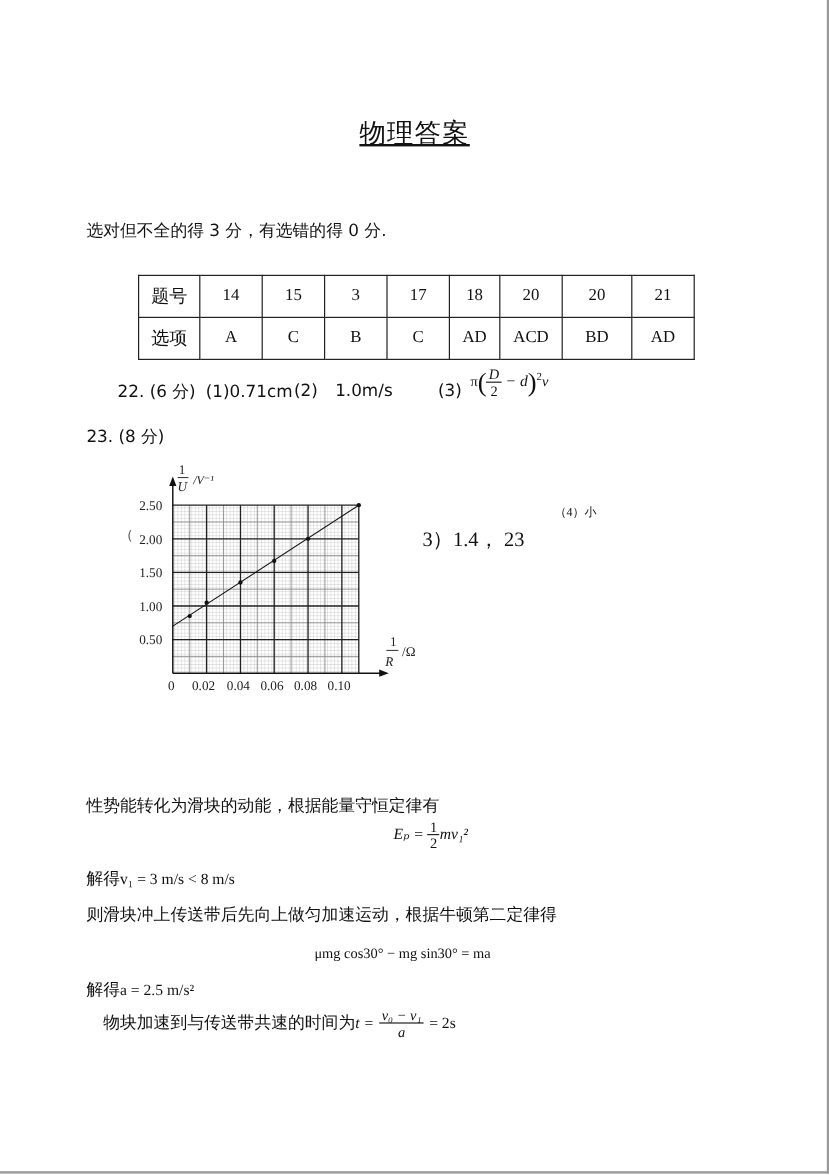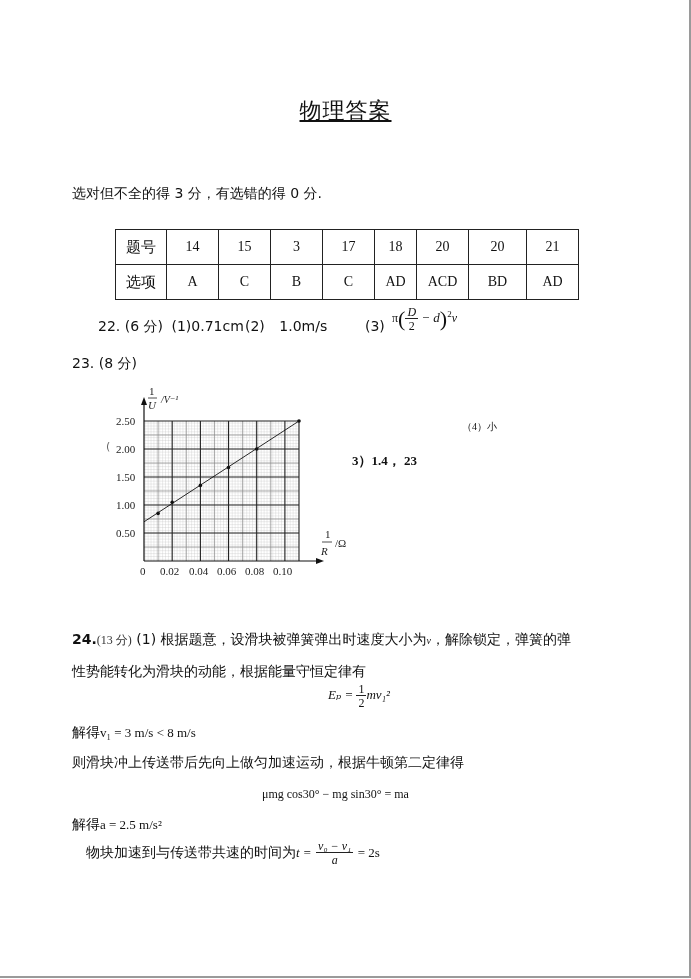--- a/index.html
+++ b/index.html
@@ -144,27 +144,23 @@
       <line x1="40" y1="15" x2="49" y2="15" stroke="#222" stroke-width="0.8"></line>
       <text x="40" y="26" font-style="italic">U</text>
       <text x="53" y="20" font-style="italic" font-size="10">/V⁻¹</text>
       <text x="217" y="155">1</text>
       <line x1="214" y1="159" x2="224" y2="159" stroke="#222" stroke-width="0.8"></line>
       <text x="213" y="172" font-style="italic">R</text>
       <text x="227" y="164" font-size="11">/Ω</text>
     </g>
   </svg>
 
-  <div class="abs serif" style="left:352px;top:452px;font-size:13px;font-weight:bold;">3）1.4，  23</div>
+  <div class="abs serif" style="left:352px;top:438px;font-size:17px;">3）1.4，  23</div>
   <div class="abs serif" style="left:462px;top:420px;font-size:10px;">（4）小</div>
 
-  <div class="abs" style="left:72px;top:631px;font-size:14px;">
-    <span style="font-weight:bold;">24.</span><span class="serif" style="font-size:12px;color:#333;">(13 分)</span>
-    <span>(1) 根据题意，设滑块被弹簧弹出时速度大小为</span><span class="math" style="font-size:10px;">v</span><span>，解除锁定，弹簧的弹</span>
-  </div>
   <div class="abs" style="left:72px;top:663px;font-size:14px;">性势能转化为滑块的动能，根据能量守恒定律有</div>
 
   <div class="abs eq" style="left:328px;top:683px;">
     <span class="math">Eₚ =</span>
     <span class="frac"><span class="n">1</span><span class="d">2</span></span><span class="math">mv₁²</span>
   </div>
 
   <div class="abs" style="left:72px;top:724px;font-size:14px;">
     <span>解得</span><span class="eq">v₁ = 3 m/s &lt; 8 m/s</span>
   </div>

